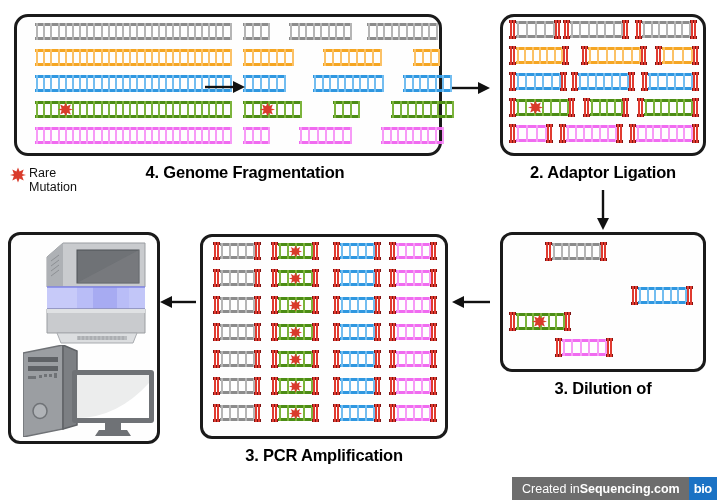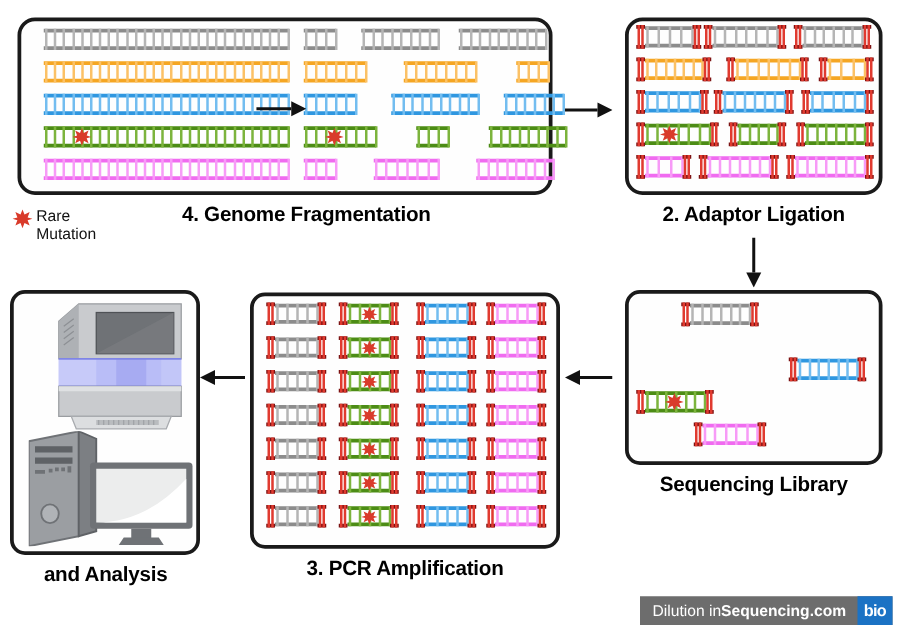--- a/index.html
+++ b/index.html
@@ -1038,21 +1038,21 @@
           <div class="rail bot"></div>
           <div class="rungs">
             <i></i>
             <i></i>
           </div>
         </div>
       </div>
     </div>
 </div>
 <div class="caption" style="left:495px;top:379px;width:216px;font-size:16.5px;">
-  <div>Sequencing Library</div>
+  <div>3. Dilution of</div>
 </div>
 
 <div class="arrow" style="left:452px;top:294px;">
   <svg width="38" height="16" viewBox="0 0 38 16">
     <line x1="12" y1="8" x2="38" y2="8" stroke="#111" stroke-width="2.4"></line>
     <polygon points="12,2 0,8 12,14" fill="#111"></polygon>
   </svg>
 </div>
 
 <div class="panel" style="left:200px;top:234px;width:248px;height:205px;border-radius:12px;">
@@ -1927,22 +1927,21 @@
     <svg width="84" height="68" viewBox="0 0 84 68">
       <rect x="1" y="1" width="82" height="53" rx="3" fill="#6f7276"></rect>
       <rect x="6" y="6" width="72" height="43" fill="#eceded"></rect>
       <path d="M6,49 Q46,49 78,14 L78,49 Z" fill="#ffffff"></path>
       <rect x="34" y="54" width="16" height="8" fill="#6f7276"></rect>
       <polygon points="24,67 60,67 56,61 28,61" fill="#6f7276"></polygon>
     </svg>
   </div>
 </div>
 <div class="caption" style="left:2px;top:451px;width:165px;font-size:16.5px;">
-  <div>and Analysis</div>
 </div>
 
 <div class="br" style="left:512px;top:477px;">
   <div class="brtxt">
-    <span>Dilution in </span>
+    <span>Created in </span>
       <b>Sequencing.com</b>
   </div>
   <div class="brlogo">bio</div>
 </div>
 
 </body></html>

